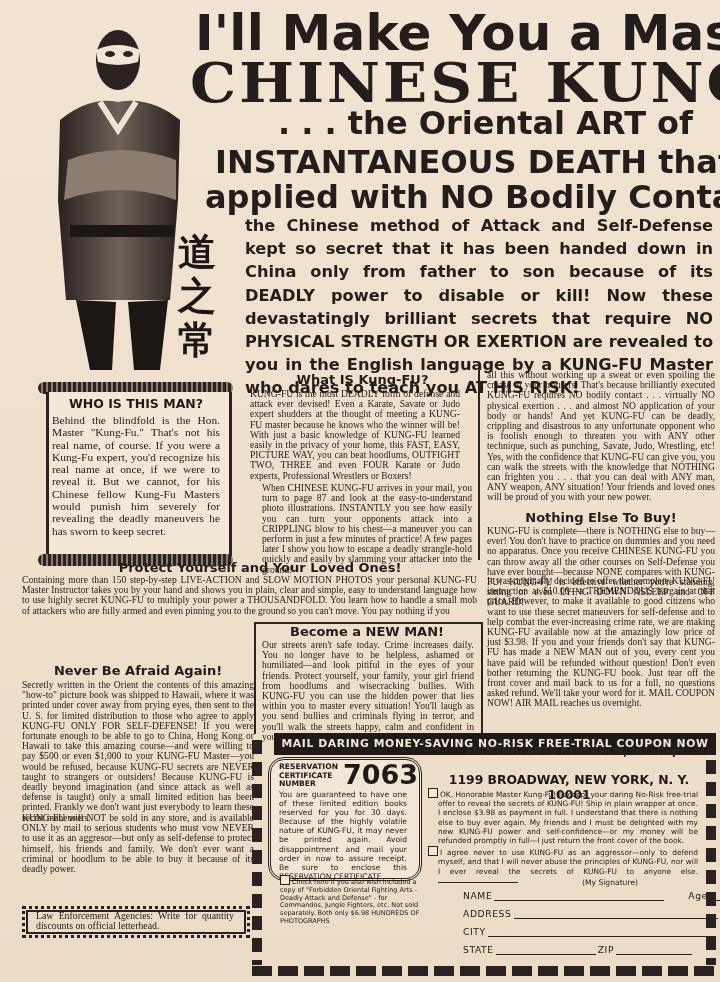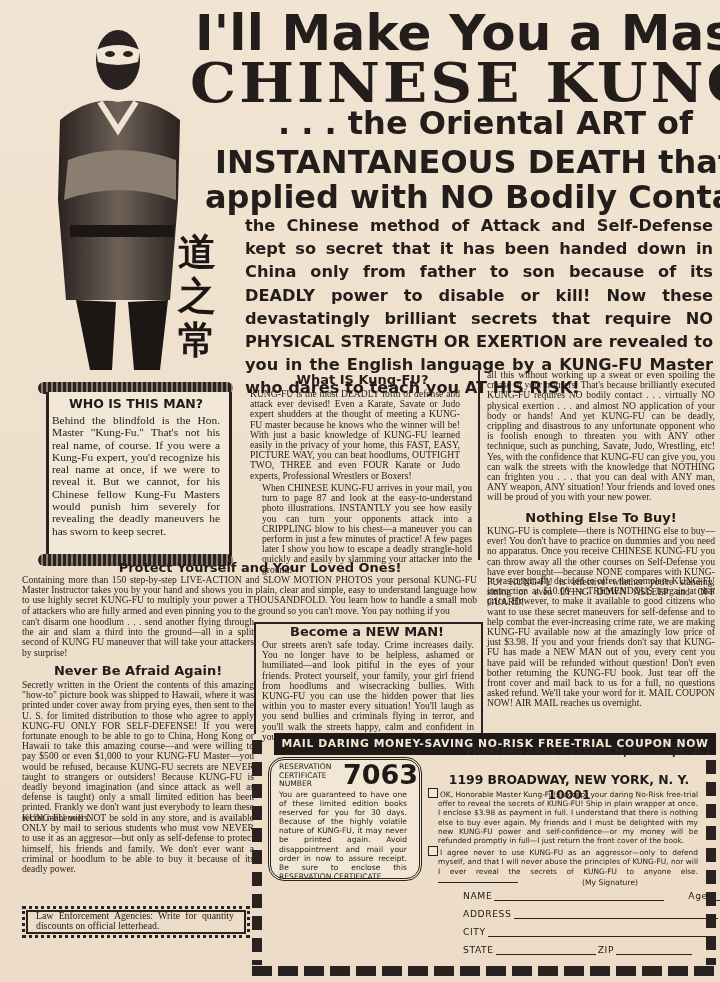--- a/index.html
+++ b/index.html
@@ -46,21 +46,21 @@
   #newman-p1{left:262px;top:640px;width:212px;}
   #law-box{left:22px;top:906px;width:222px;height:26px;border:3px dotted #2a2220;outline:2px solid #2a2220;outline-offset:-6px;padding:0;}
   #law-text{left:36px;top:911px;width:198px;font-size:9.8px;line-height:10px;text-align:justify;}
   
   #coupon{left:252px;top:730px;width:464px;height:248px;}
   #coupon .dash-left{position:absolute;left:0;top:10px;width:10px;height:225px;background:repeating-linear-gradient(180deg,#2a2220 0 14px,transparent 14px 22px);}
   #coupon .dash-right{position:absolute;right:0;top:30px;width:10px;height:205px;background:repeating-linear-gradient(180deg,#2a2220 0 14px,transparent 14px 22px);}
   #coupon .dash-bottom{position:absolute;left:0;top:236px;width:464px;height:10px;background:repeating-linear-gradient(90deg,#2a2220 0 20px,transparent 20px 26px);}
   #coupon-banner{position:absolute;left:22px;top:3px;width:442px;height:22px;background:#1f1a18;color:#f3e8d7;font-family:"DejaVu Sans",sans-serif;font-weight:bold;font-size:10.8px;line-height:22px;text-align:center;letter-spacing:0.6px;}
   #cert{position:absolute;left:16px;top:27px;width:148px;height:118px;border:3px double #2a2220;border-radius:16px;background:#f2e6d4;}
-  #cert-label{position:absolute;left:8px;top:3px;width:70px;font-family:"DejaVu Sans",sans-serif;font-weight:normal;font-size:7.6px;line-height:8.5px;}
+  #cert-label{position:absolute;left:8px;top:3px;width:70px;font-family:"DejaVu Sans",sans-serif;font-weight:bold;font-size:7.6px;line-height:8.5px;}
   #cert-num{position:absolute;left:72px;top:0;font-family:"DejaVu Sans",sans-serif;font-weight:bold;font-size:27px;line-height:30px;}
   #cert-body{position:absolute;left:8px;top:30px;width:128px;font-family:"DejaVu Sans",sans-serif;font-size:7.6px;line-height:9.1px;text-align:justify;}
   #extra{position:absolute;left:28px;top:145px;width:140px;font-family:"DejaVu Sans",sans-serif;font-size:6.5px;line-height:7.8px;}
   .cbox{display:inline-block;width:8px;height:8px;border:1.3px solid #2a2220;vertical-align:-1px;margin-right:2px;background:#f3e8d7;}
   #company{position:absolute;left:180px;top:15px;width:280px;text-align:right;font-family:"DejaVu Sans",sans-serif;font-weight:bold;font-size:10.5px;color:#2a2220;}
   #address{position:absolute;left:174px;top:42px;width:286px;text-align:center;font-family:"DejaVu Sans",sans-serif;font-weight:bold;font-size:12.4px;}
   #order-text{position:absolute;left:176px;top:58px;width:270px;font-family:"DejaVu Sans",sans-serif;font-size:7.4px;line-height:9.2px;text-align:justify;}
   #order-text p{margin:0 0 1px 0;padding-left:10px;text-indent:-10px;}
   #sig-label{position:absolute;left:330px;top:148px;font-family:"DejaVu Sans",sans-serif;font-size:7.6px;}
   .field{position:absolute;left:178px;font-family:"DejaVu Sans",sans-serif;font-size:9.2px;letter-spacing:0.6px;display:flex;align-items:flex-end;padding-left:33px;}
@@ -119,21 +119,20 @@
   <div id="what-p2" class="abs col">When CHINESE KUNG-FU arrives in your mail, you turn to page 87 and look at the easy-to-understand photo illustrations. INSTANTLY you see how easily you can turn your opponents attack into a CRIPPLING blow to his chest—a maneuver you can perform in just a few minutes of practice! A few pages later I show you how to escape a deadly strangle-hold quickly and easily by slamming your attacker into the ground!</div>
   <div id="vrule" class="abs"></div>
 
   <div id="right-p1" class="abs col">all this without working up a sweat or even spoiling the crease in your trousers. That's because brilliantly executed KUNG-FU requires NO bodily contact . . . virtually NO physical exertion . . . and almost NO application of your body or hands! And yet KUNG-FU can be deadly, crippling and disastrous to any unfortunate opponent who is foolish enough to threaten you with ANY other technique, such as punching, Savate, Judo, Wrestling, etc! Yes, with the confidence that KUNG-FU can give you, you can walk the streets with the knowledge that NOTHING can frighten you . . . that you can deal with ANY man, ANY weapon, ANY situation! Your friends and loved ones will be proud of you with your new power.</div>
   <div id="nothing-title" class="abs sec-title">Nothing Else To Buy!</div>
   <div id="nothing-p1" class="abs col">KUNG-FU is complete—there is NOTHING else to buy—ever! You don't have to practice on dummies and you need no apparatus. Once you receive CHINESE KUNG-FU you can throw away all the other courses on Self-Defense you have ever bought—because NONE compares with KUNG-FU! KUNG-FU is effective whether you're standing, sitting or even LYING DOWN ASLEEP and OFF GUARD!</div>
   <div id="nothing-p2" class="abs col">It was originally decided to offer the complete KUNG-FU instruction at $10.00—a TREMENDOUS bargain at that price. However, to make it available to good citizens who want to use these secret maneuvers for self-defense and to help combat the ever-increasing crime rate, we are making KUNG-FU available now at the amazingly low price of just $3.98. If you and your friends don't say that KUNG-FU has made a NEW MAN out of you, every cent you have paid will be refunded without question! Don't even bother returning the KUNG-FU book. Just tear off the front cover and mail back to us for a full, no questions asked refund. We'll take your word for it. MAIL COUPON NOW! AIR MAIL reaches us overnight.</div>
 
   <div id="protect-title" class="abs sec-title">Protect Yourself and Your Loved Ones!</div>
   <div id="protect-p1" class="abs col">Containing more than 150 step-by-step LIVE-ACTION and SLOW MOTION PHOTOS your personal KUNG-FU Master Instructor takes you by your hand and shows you in plain, clear and simple, easy to understand language how to use highly secret KUNG-FU to multiply your power a THOUSANDFOLD. You learn how to handle a small mob of attackers who are fully armed and even pinning you to the ground so you can't move. You pay nothing if you</div>
-  <div id="protect-p2" class="abs col">can't disarm one hoodlum . . . send another flying through the air and slam a third into the ground—all in a split second of KUNG FU maneuver that will take your attackers by surprise!</div>
 
   <div id="never-title" class="abs sec-title">Never Be Afraid Again!</div>
   <div id="never-p1" class="abs col">Secretly written in the Orient the contents of this amazing "how-to" picture book was shipped to Hawaii, where it was printed under cover away from prying eyes, then sent to the U. S. for limited distribution to those who agree to apply KUNG-FU ONLY FOR SELF-DEFENSE! If you were fortunate enough to be able to go to China, Hong Kong or Hawaii to take this amazing course—and were willing to pay $500 or even $1,000 to your KUNG-FU Master—you would be refused, because KUNG-FU secrets are NEVER taught to strangers or outsiders! Because KUNG-FU is deadly beyond imagination (and since attack as well as defense is taught) only a small limited edition has been printed. Frankly we don't want just everybody to learn these secret maneuvers.</div>
   <div id="never-p2" class="abs col">KUNG-FU will NOT be sold in any store, and is available ONLY by mail to serious students who must vow NEVER to use it as an aggresor—but only as self-defense to protect himself, his friends and family. We don't ever want a criminal or hoodlum to be able to buy it because of its deadly power.</div>
 
   <div id="newman-box" class="abs"></div>
   <div id="newman-title" class="abs sec-title">Become a NEW MAN!</div>
   <div id="newman-p1" class="abs col">Our streets aren't safe today. Crime increases daily. You no longer have to be helpless, ashamed or humiliated—and look pitiful in the eyes of your friends. Protect yourself, your family, your girl friend from hoodlums and wisecracking bullies. With KUNG-FU you can use the hidden power that lies within you to master every situation! You'll laugh as you send bullies and criminals flying in terror, and you'll walk the streets happy, calm and confident in your new power! And you'll do</div>
 
   <div id="law-box" class="abs"></div>
@@ -144,20 +143,23 @@
     <div class="dash-right"></div>
     <div class="dash-bottom"></div>
     <div id="coupon-banner">MAIL DARING MONEY-SAVING NO-RISK FREE-TRIAL COUPON NOW</div>
 
     <div id="cert">
       <div id="cert-label">RESERVATION CERTIFICATE NUMBER</div>
       <div id="cert-num">7063</div>
       <div id="cert-body">You are guaranteed to have one of these limited edition books reserved for you for 30 days. Because of the highly volatile nature of KUNG-FU, it may never be printed again. Avoid disappointment and mail your order in now to assure receipt. Be sure to enclose this RESERVATION CERTIFICATE.</div>
     </div>
 
+    <div id="extra">
+      <span class="cbox"></span><span>Check here if you also wish included a copy of "Forbidden Oriental Fighting Arts - Deadly Attack and Defense" - for Commandos, Jungle Fighters, etc. Not sold separately. Both only $6.98 HUNDREDS OF PHOTOGRAPHS</span>
+    </div>
 
     <div id="company">FIGHTING ARTS RESEARCH, Inc. Dept. A-1</div>
     <div id="address">1199 BROADWAY, NEW YORK, N. Y. 10001</div>
 
     <div id="order-text">
       <p><span class="cbox"></span><span>OK, Honorable Master Kung-Fu! I accept your daring No-Risk free-trial offer to reveal the secrets of KUNG-FU! Ship in plain wrapper at once. I enclose $3.98 as payment in full. I understand that there is nothing else to buy ever again. My friends and I must be delighted with my new KUNG-FU power and self-confidence—or my money will be refunded promptly in full—I just return the front cover of the book.</span></p>
       <p><span class="cbox"></span><span>I agree never to use KUNG-FU as an aggressor—only to defend myself, and that I will never abuse the principles of KUNG-FU, nor will I ever reveal the secrets of KUNG-FU to anyone else.</span><span class="line" style="display:inline-block;width:80px;border-bottom:1px solid #2a2220;"></span></p>
     </div>
     <div id="sig-label">(My Signature)</div>
 

